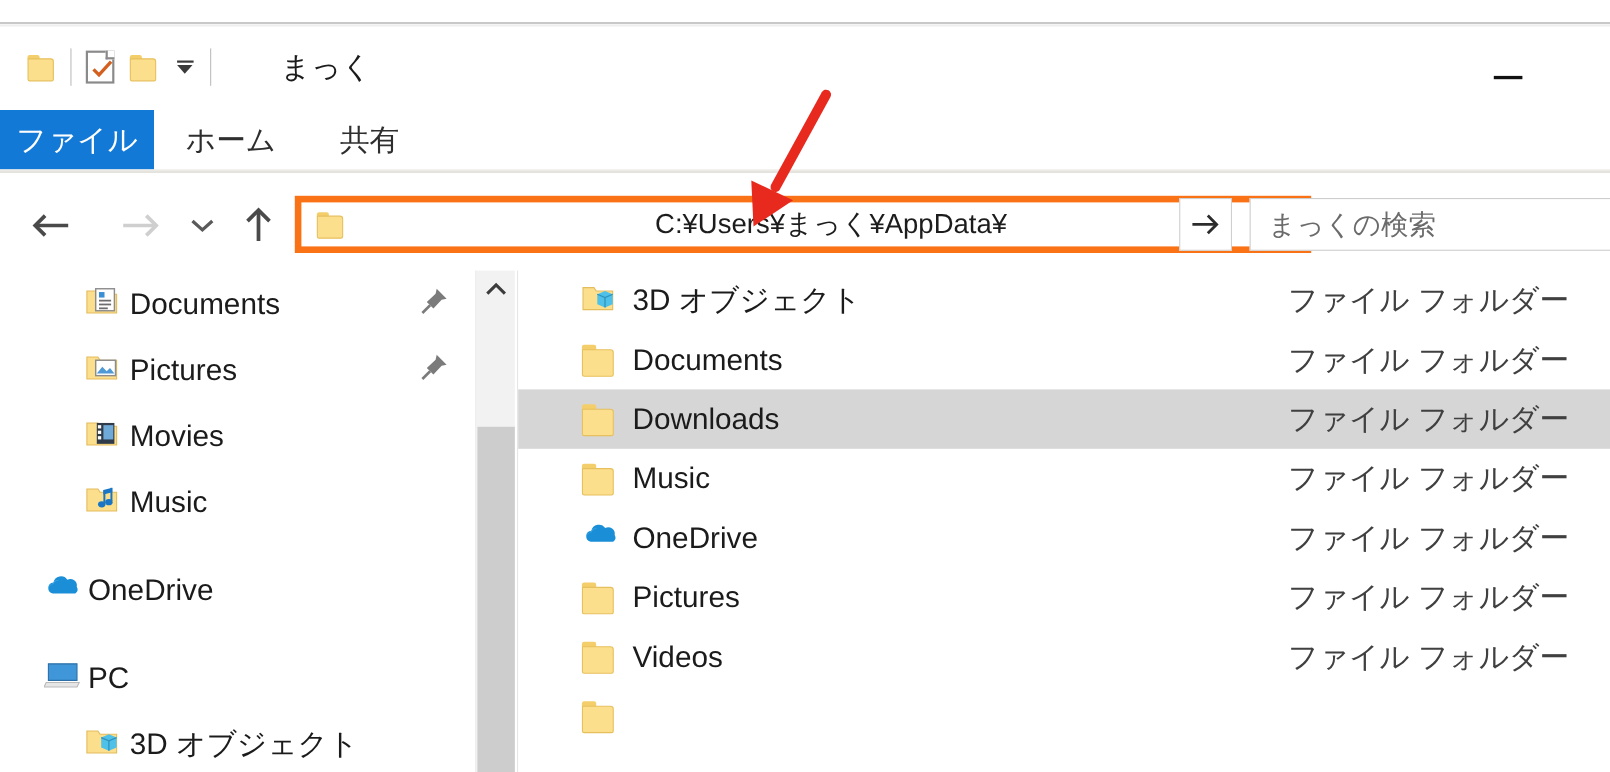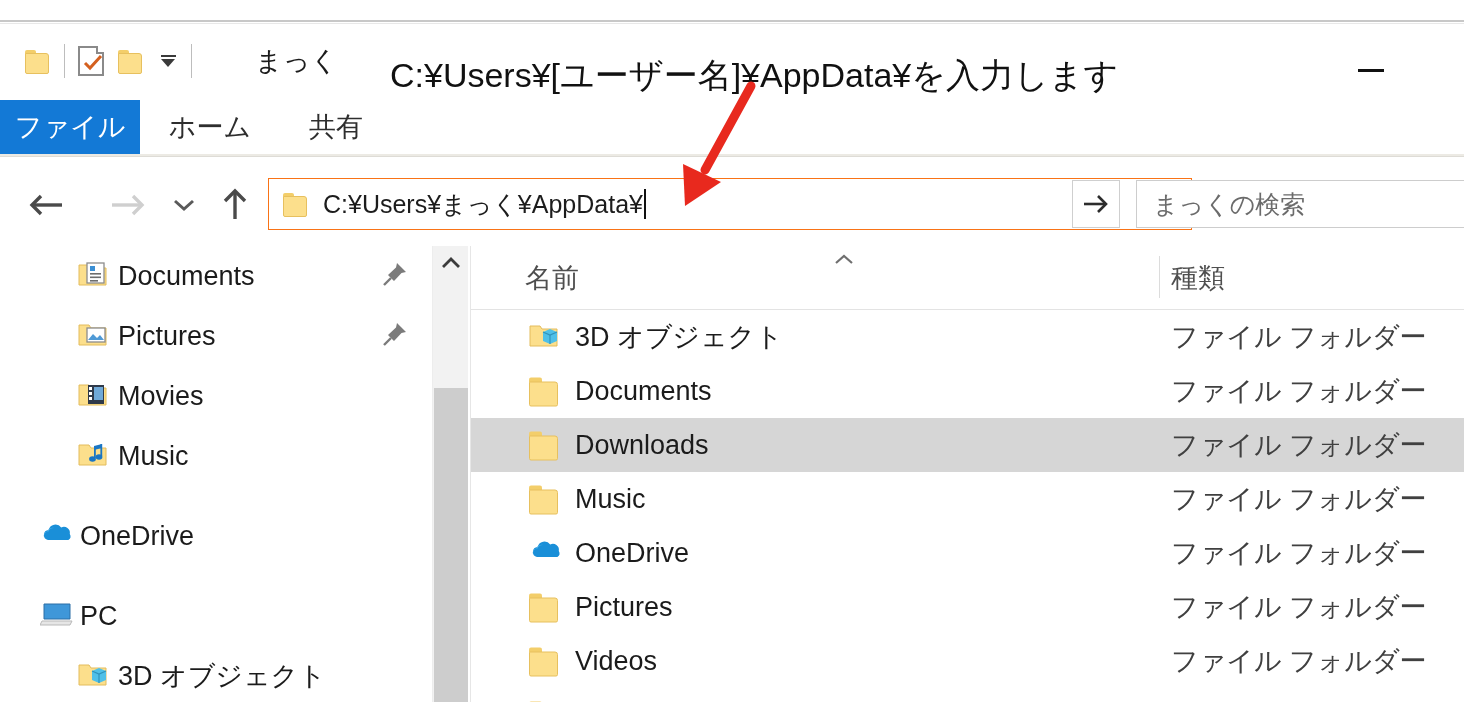--- a/index.html
+++ b/index.html
@@ -128,22 +128,22 @@
     display: flex; align-items: center; justify-content: center;
   }
   .nav-back { left: 22px; }
   .nav-fwd  { left: 100px; }
   .nav-recent { left: 164px; width: 40px; }
   .nav-up   { left: 212px; width: 46px; }
 
   .addressbar {
     position: absolute; left: 268px; top: 12px;
     width: 924px; height: 52px;
-    border: 1px solid #f97316; background: #ffffff;
-    display: flex; align-items: center;
+    border: 6px solid #f97316; background: #ffffff;
+    display: flex; align-items: center; justify-content: space-between;
   }
   .addr-icon { margin-left: 14px; margin-right: 14px; }
   .addr-text {
     font-size: 25px; color: #1c1c1c; line-height: 32px;
     white-space: nowrap;
   }
   .addr-caret {
     display: inline-block; width: 2px; height: 30px;
     background: #111; margin-left: 1px; vertical-align: middle;
   }
@@ -459,30 +459,20 @@
       <div class="sb-up">
         <svg width="22" height="14" viewBox="0 0 22 14">
           <path d="M3 11 L11 3 L19 11" stroke="#3c3c3c" stroke-width="2.8" fill="none"></path>
         </svg>
       </div>
       <div class="sb-thumb"></div>
     </div>
 
     <div class="filepane">
 
-      <div class="col-header">
-        <span class="col-h name">名前</span>
-        <span class="sort-caret">
-          <svg width="26" height="14" viewBox="0 0 26 14">
-            <path d="M5 11 L13 4 L21 11" stroke="#6f6f6f" stroke-width="2.2" fill="none"></path>
-          </svg>
-        </span>
-        <span class="col-divider"></span>
-        <span class="col-h type">種類</span>
-      </div>
 
       <div class="file-row">
         <span class="ico">
           <svg width="30" height="26" viewBox="0 0 30 26">
             <path d="M1 4 h10 l2 3 h15 v17 H1 Z" fill="#fcdf8c" stroke="#e3bc5c" stroke-width="1"></path>
             <path d="M14 10 L21 7 L28 10 L28 19 L21 22 L14 19 Z" fill="#4fc0e8"></path>
             <path d="M14 10 L21 13 L28 10" fill="none" stroke="#2f93bb" stroke-width="1.2"></path>
             <path d="M21 13 L21 22" fill="none" stroke="#2f93bb" stroke-width="1.2"></path>
           </svg>
         </span>
@@ -532,20 +522,19 @@
       </div>
 
       <div class="file-row">
         <span class="ico folder big"></span>
         <span class="name"></span>
         <span class="type"></span>
       </div>
     </div>
   </div>
 
-  <div class="annot-text">C:¥Users¥[ユーザー名]¥AppData¥を入力します</div>
 
   <svg class="annot-arrow" width="120" height="130" viewBox="0 0 120 130">
     <line x1="96" y1="8" x2="50" y2="92" stroke="#e8291e" stroke-width="9" stroke-linecap="round"></line>
     <path d="M30 128 L28 86 L66 104 Z" fill="#e8291e"></path>
   </svg>
 
 </div>
 
 </body></html>

